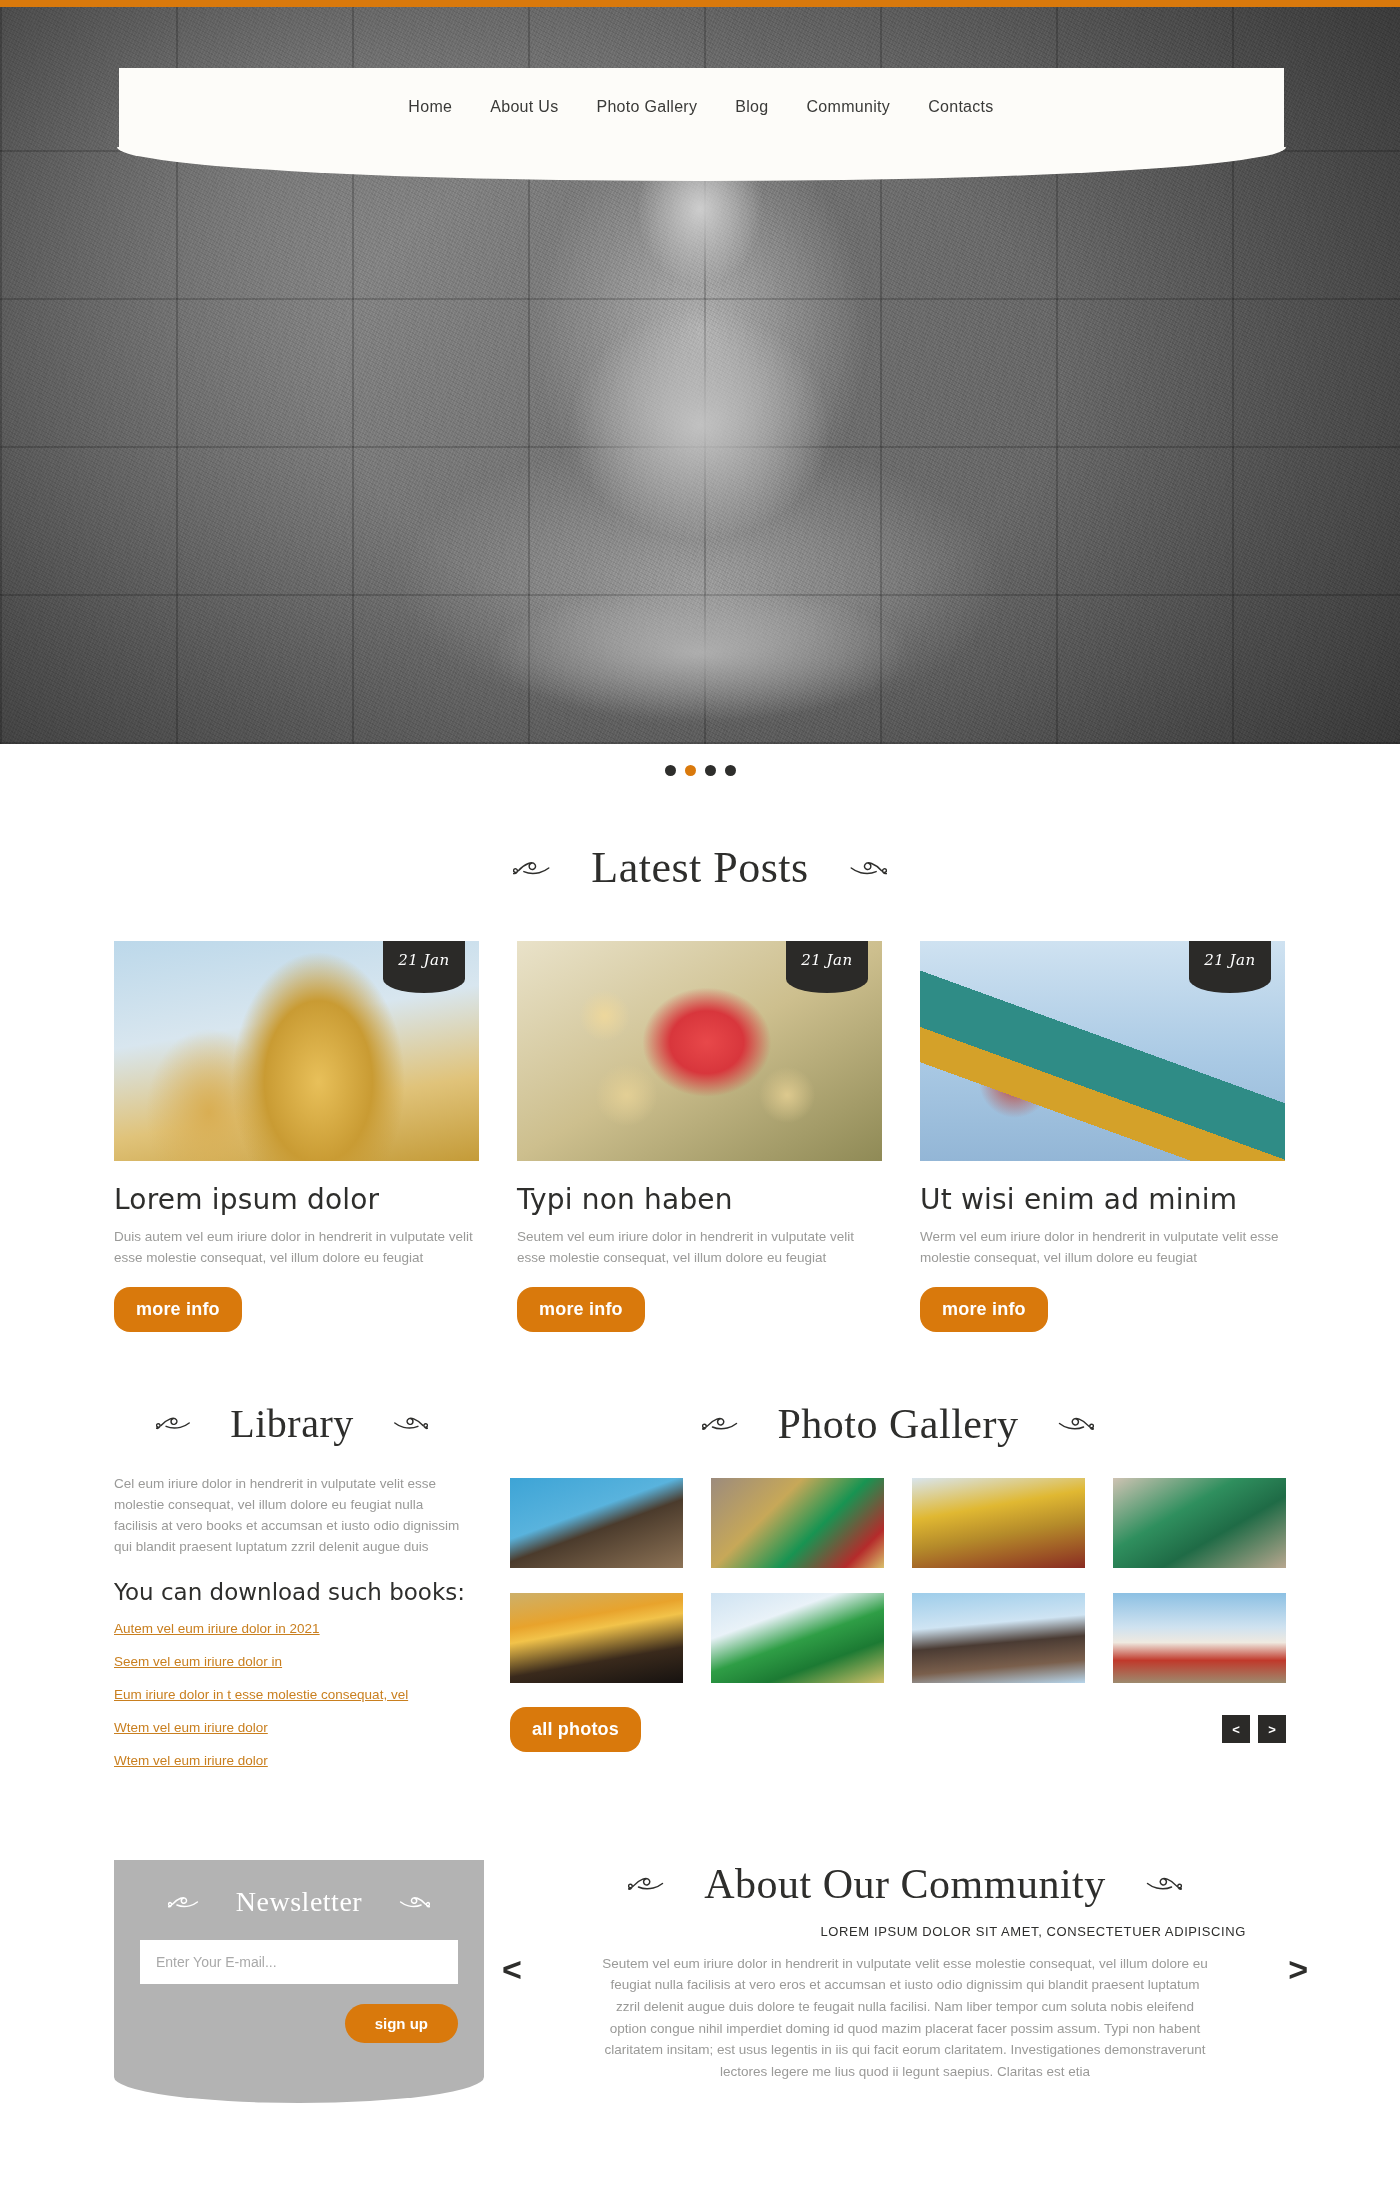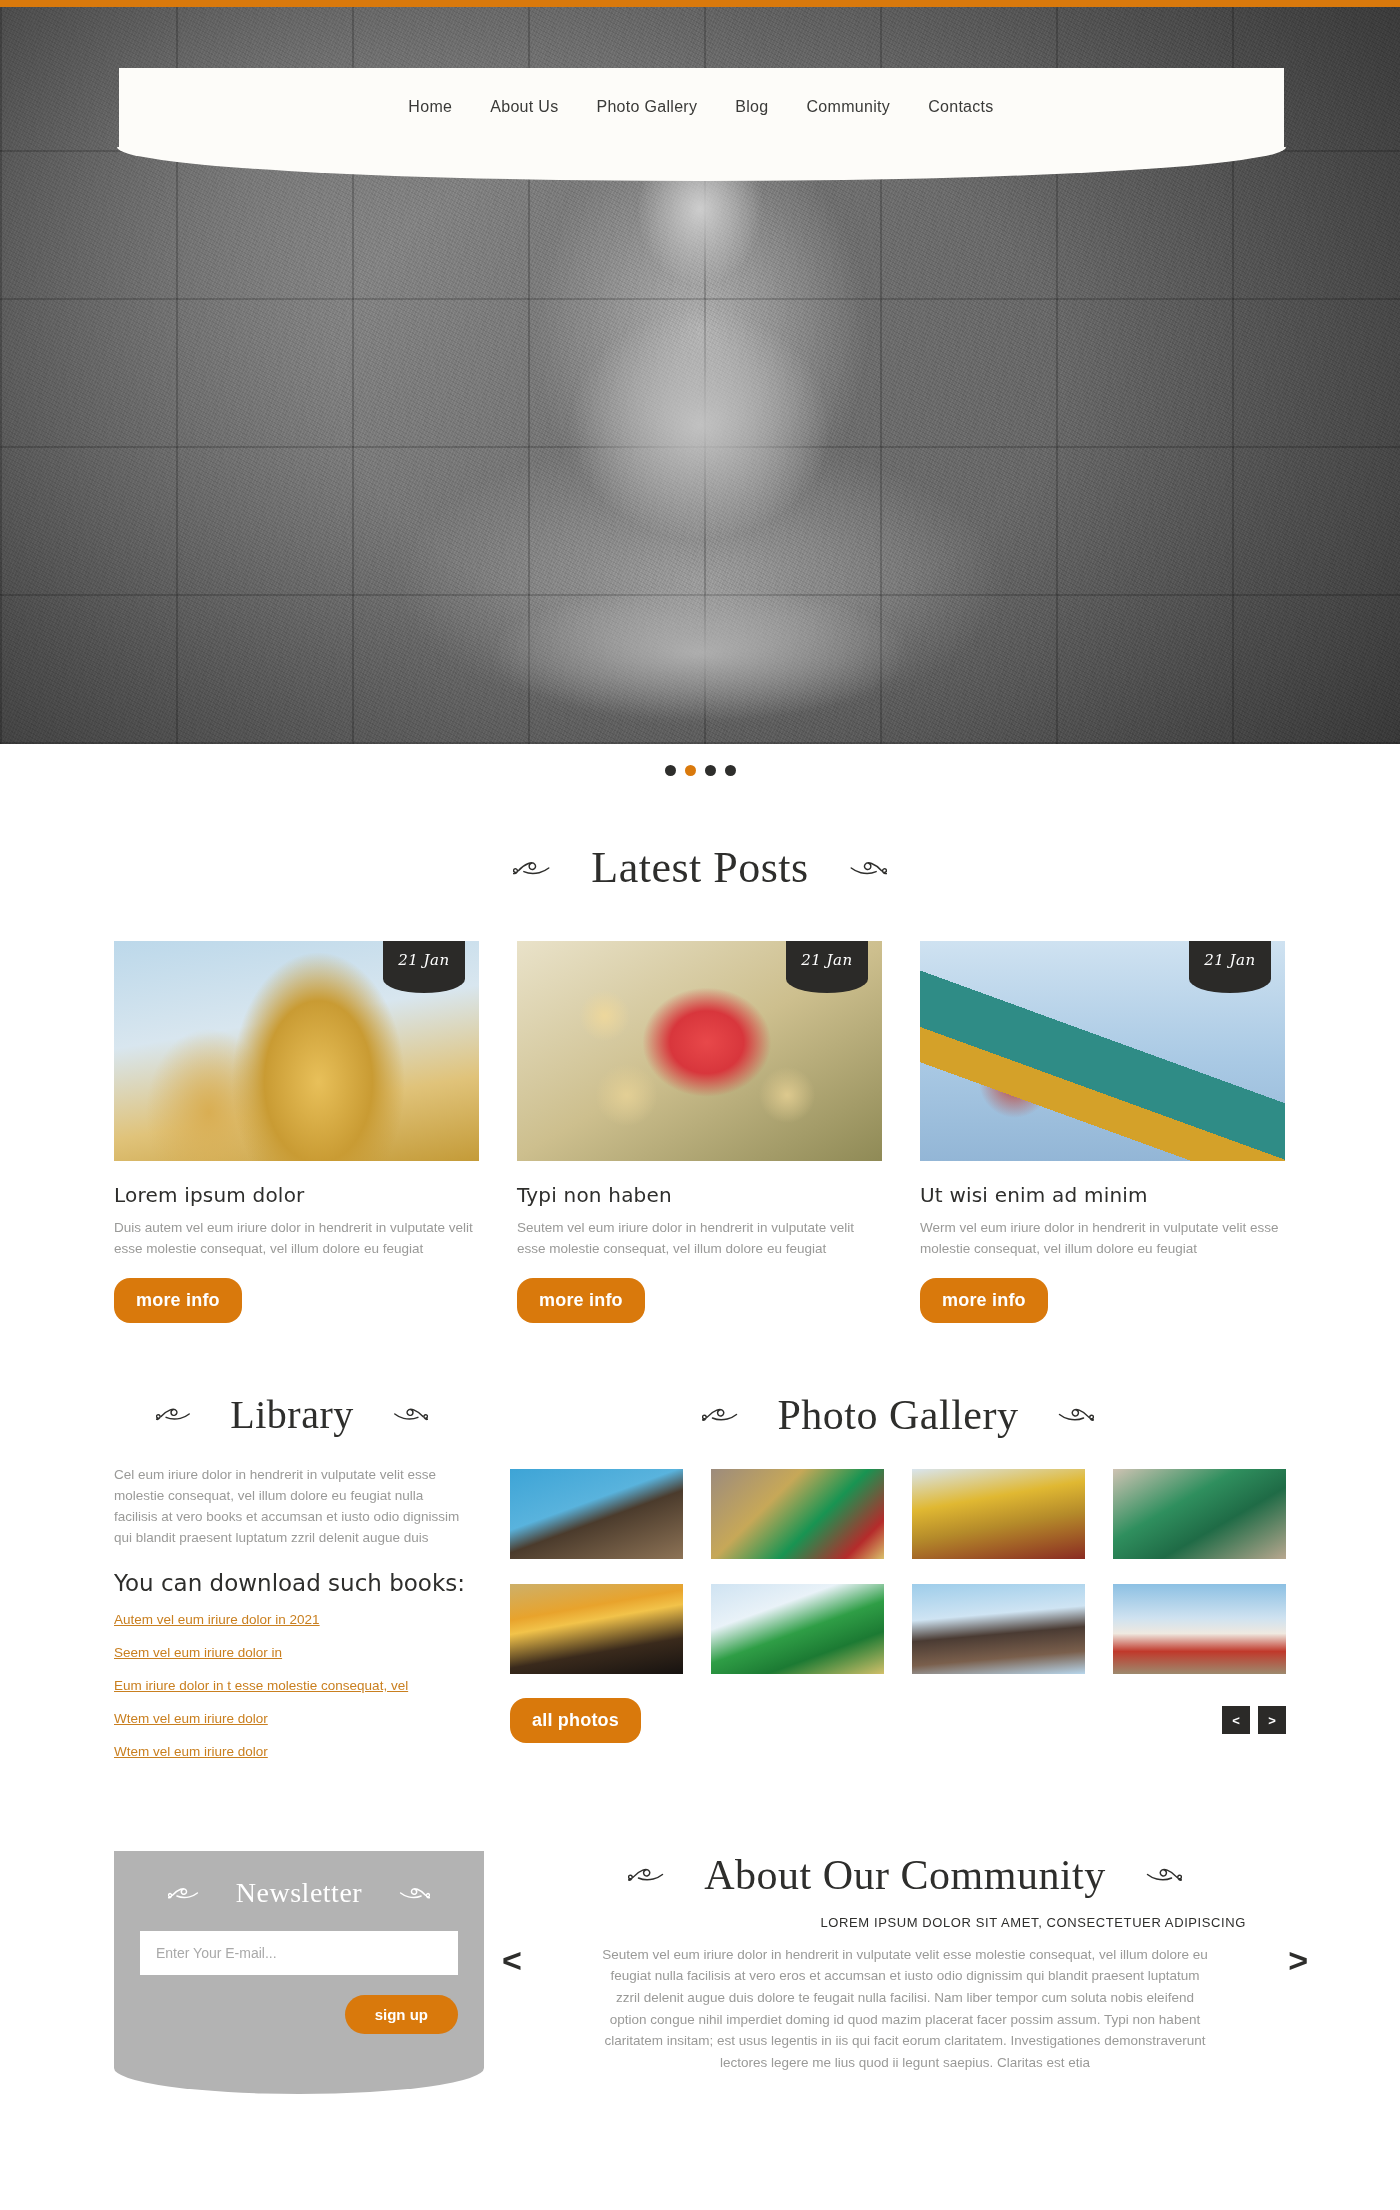--- a/index.html
+++ b/index.html
@@ -224,21 +224,21 @@
     content: "";
     position: absolute;
     top: 100%; left: 0; right: 0;
     height: 14px;
     background: #2b2a28;
     border-radius: 0 0 50% 50% / 0 0 100% 100%;
   }
   .post h3 {
     font-family: "DejaVu Sans", sans-serif;
     font-weight: 400;
-    font-size: 20px;
+    font-size: 28px;
     color: #2e2e2c;
     margin: 22px 0 10px;
     letter-spacing: .2px;
   }
   .post p {
     font-size: 13.5px;
     line-height: 1.58;
     color: #9a9a98;
   }
   .btn-orange {

